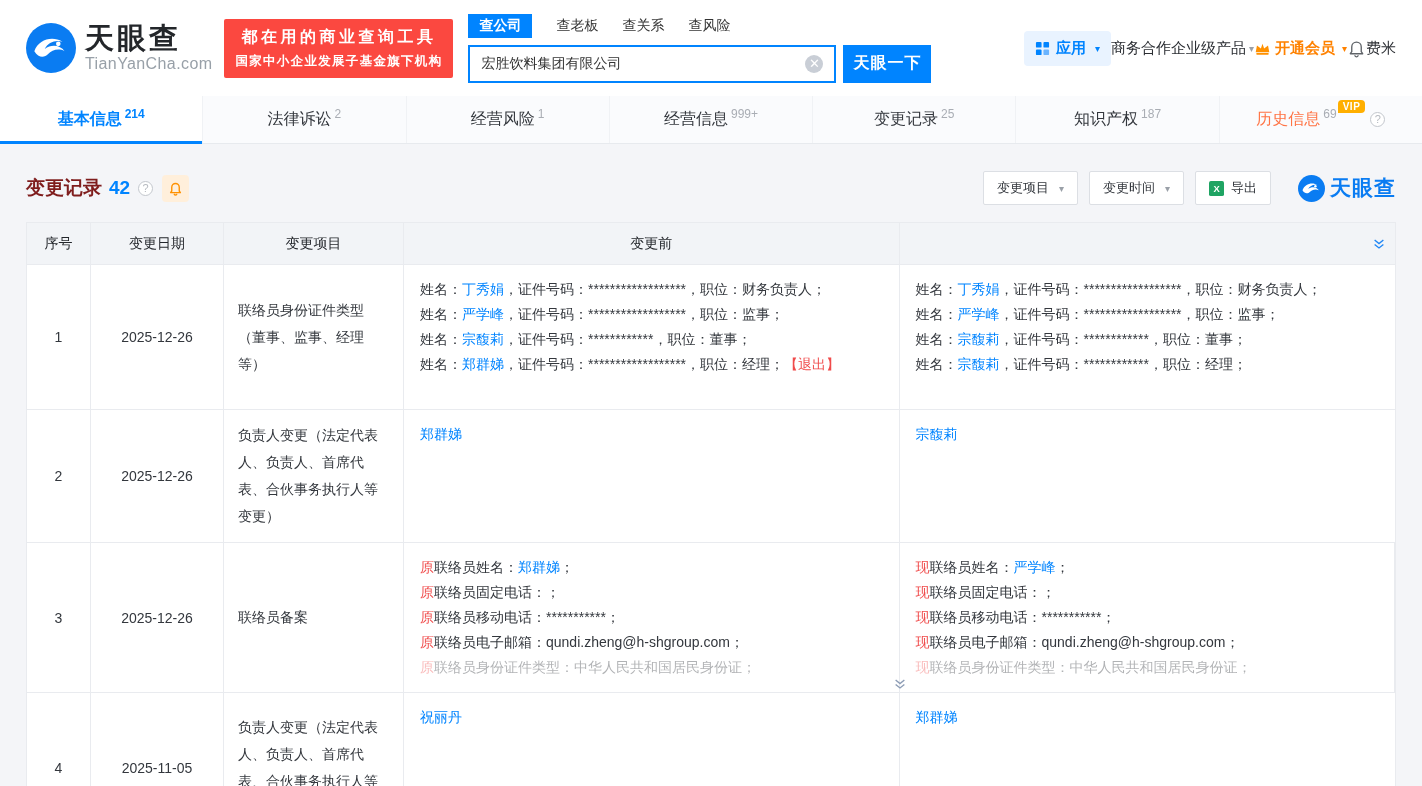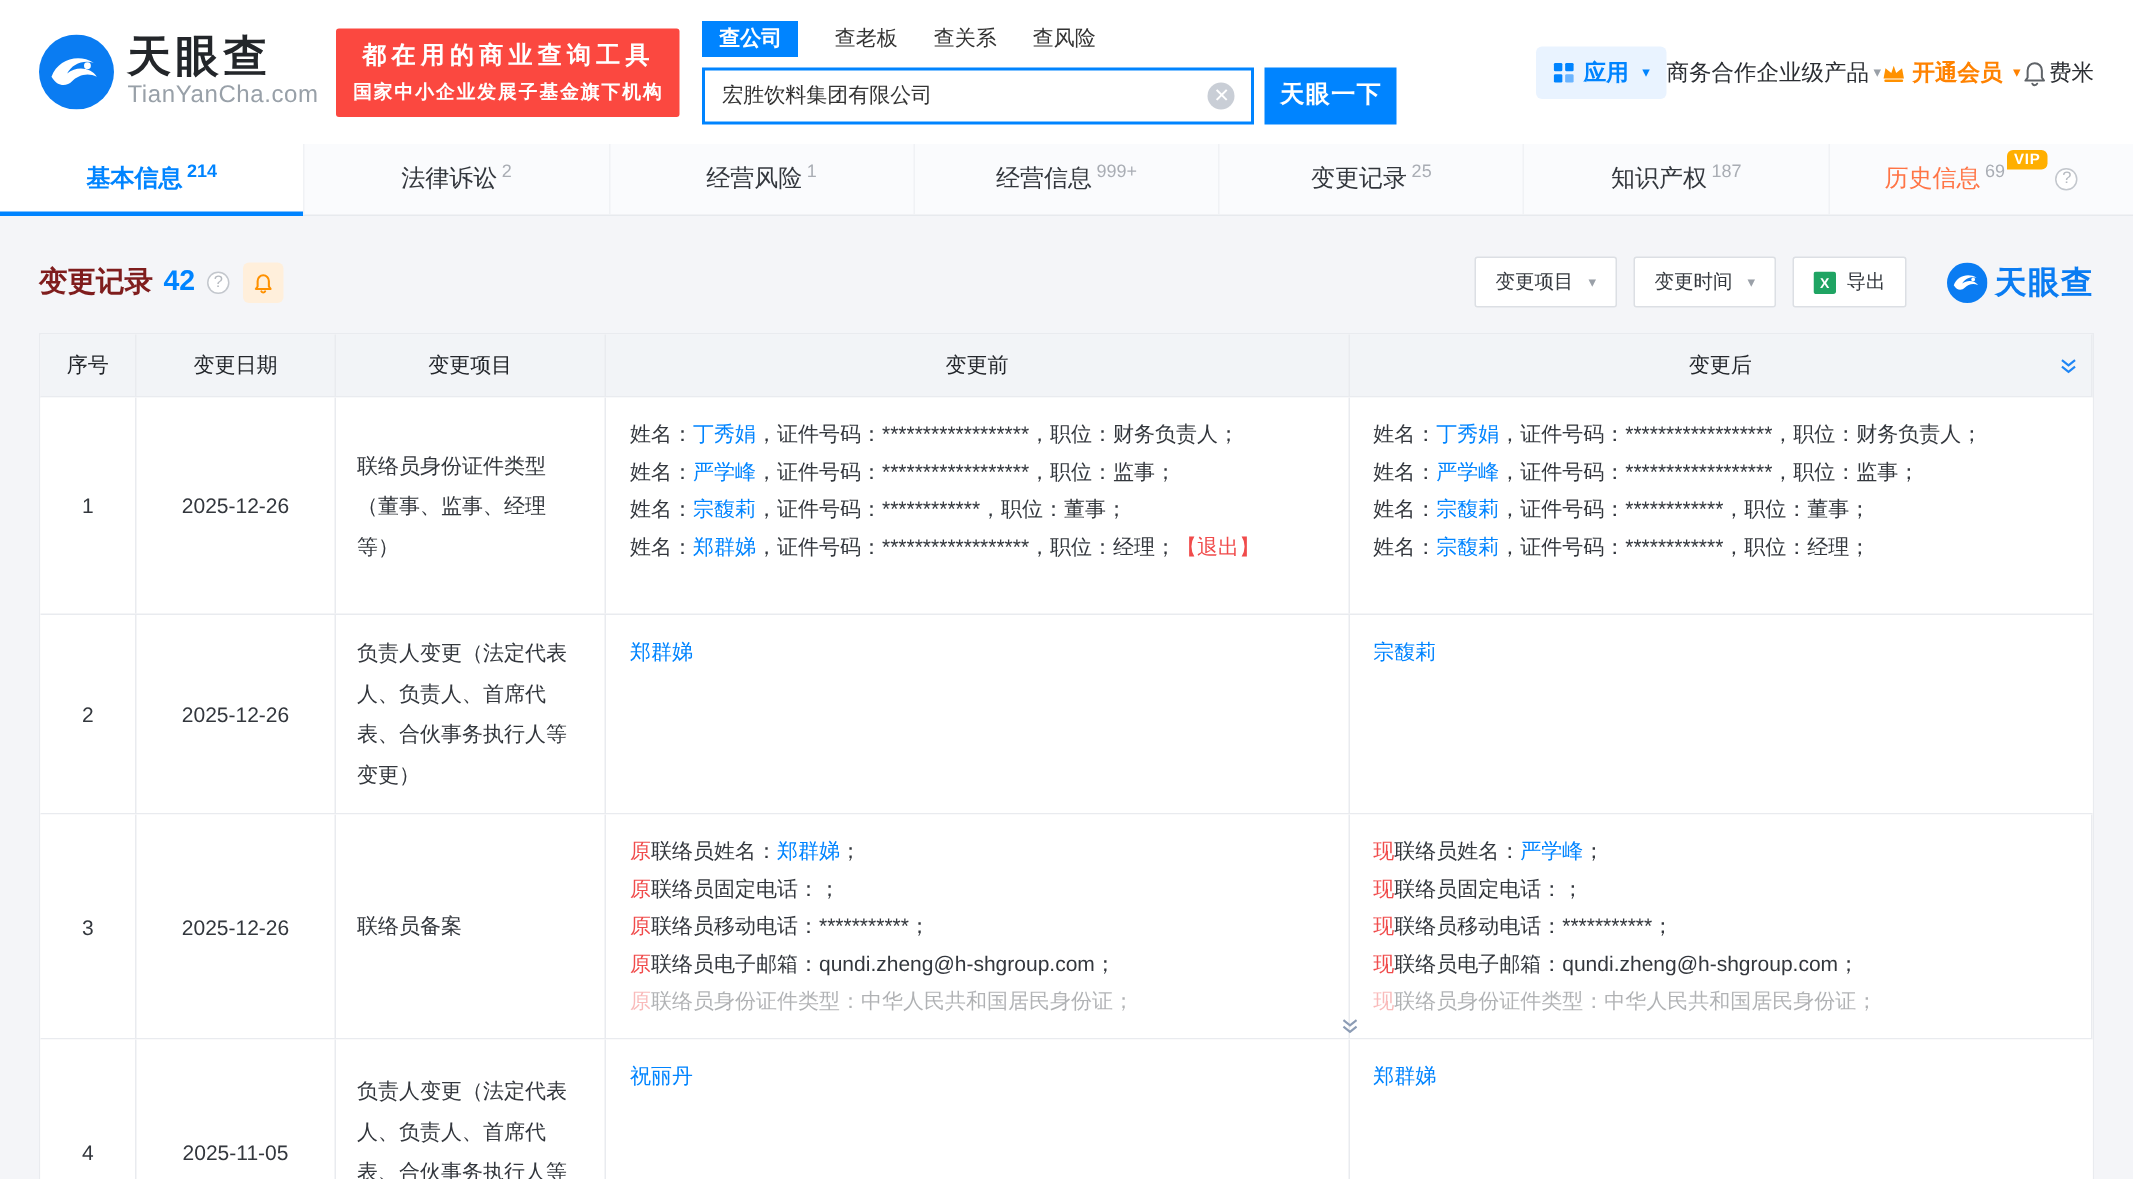--- a/index.html
+++ b/index.html
@@ -241,21 +241,20 @@
         </div>
       </div>
     </div>
 
     <div class="table">
       <div class="thead">
         <div class="th">序号</div>
           <div class="th">变更日期</div>
           <div class="th">变更项目</div>
           <div class="th">变更前</div>
-          <div class="th">变更后</div>
           <div class="collapse-icon">
             <svg width="14" height="14" viewBox="0 0 16 16">
               <path d="M3 3.5l5 4 5-4" fill="none" stroke="currentColor" stroke-width="1.6"></path>
               <path d="M3 8.5l5 4 5-4" fill="none" stroke="currentColor" stroke-width="1.6"></path>
             </svg>
           </div>
       </div>
       <div class="tbody">
           <div class="trow">
             <div class="cell c-no">1</div>

